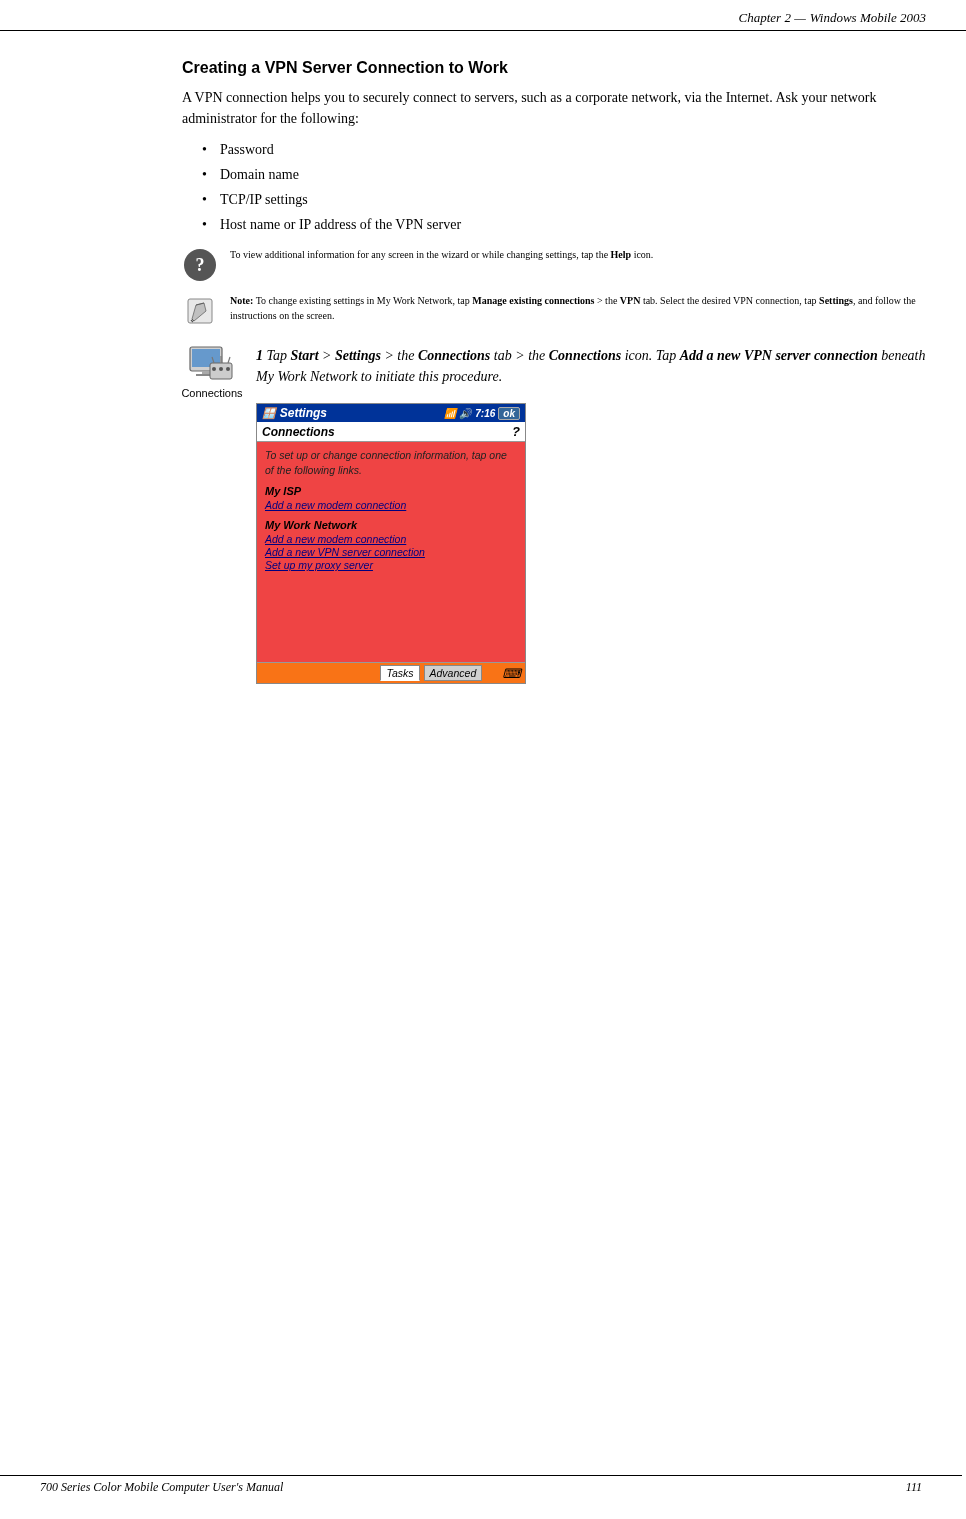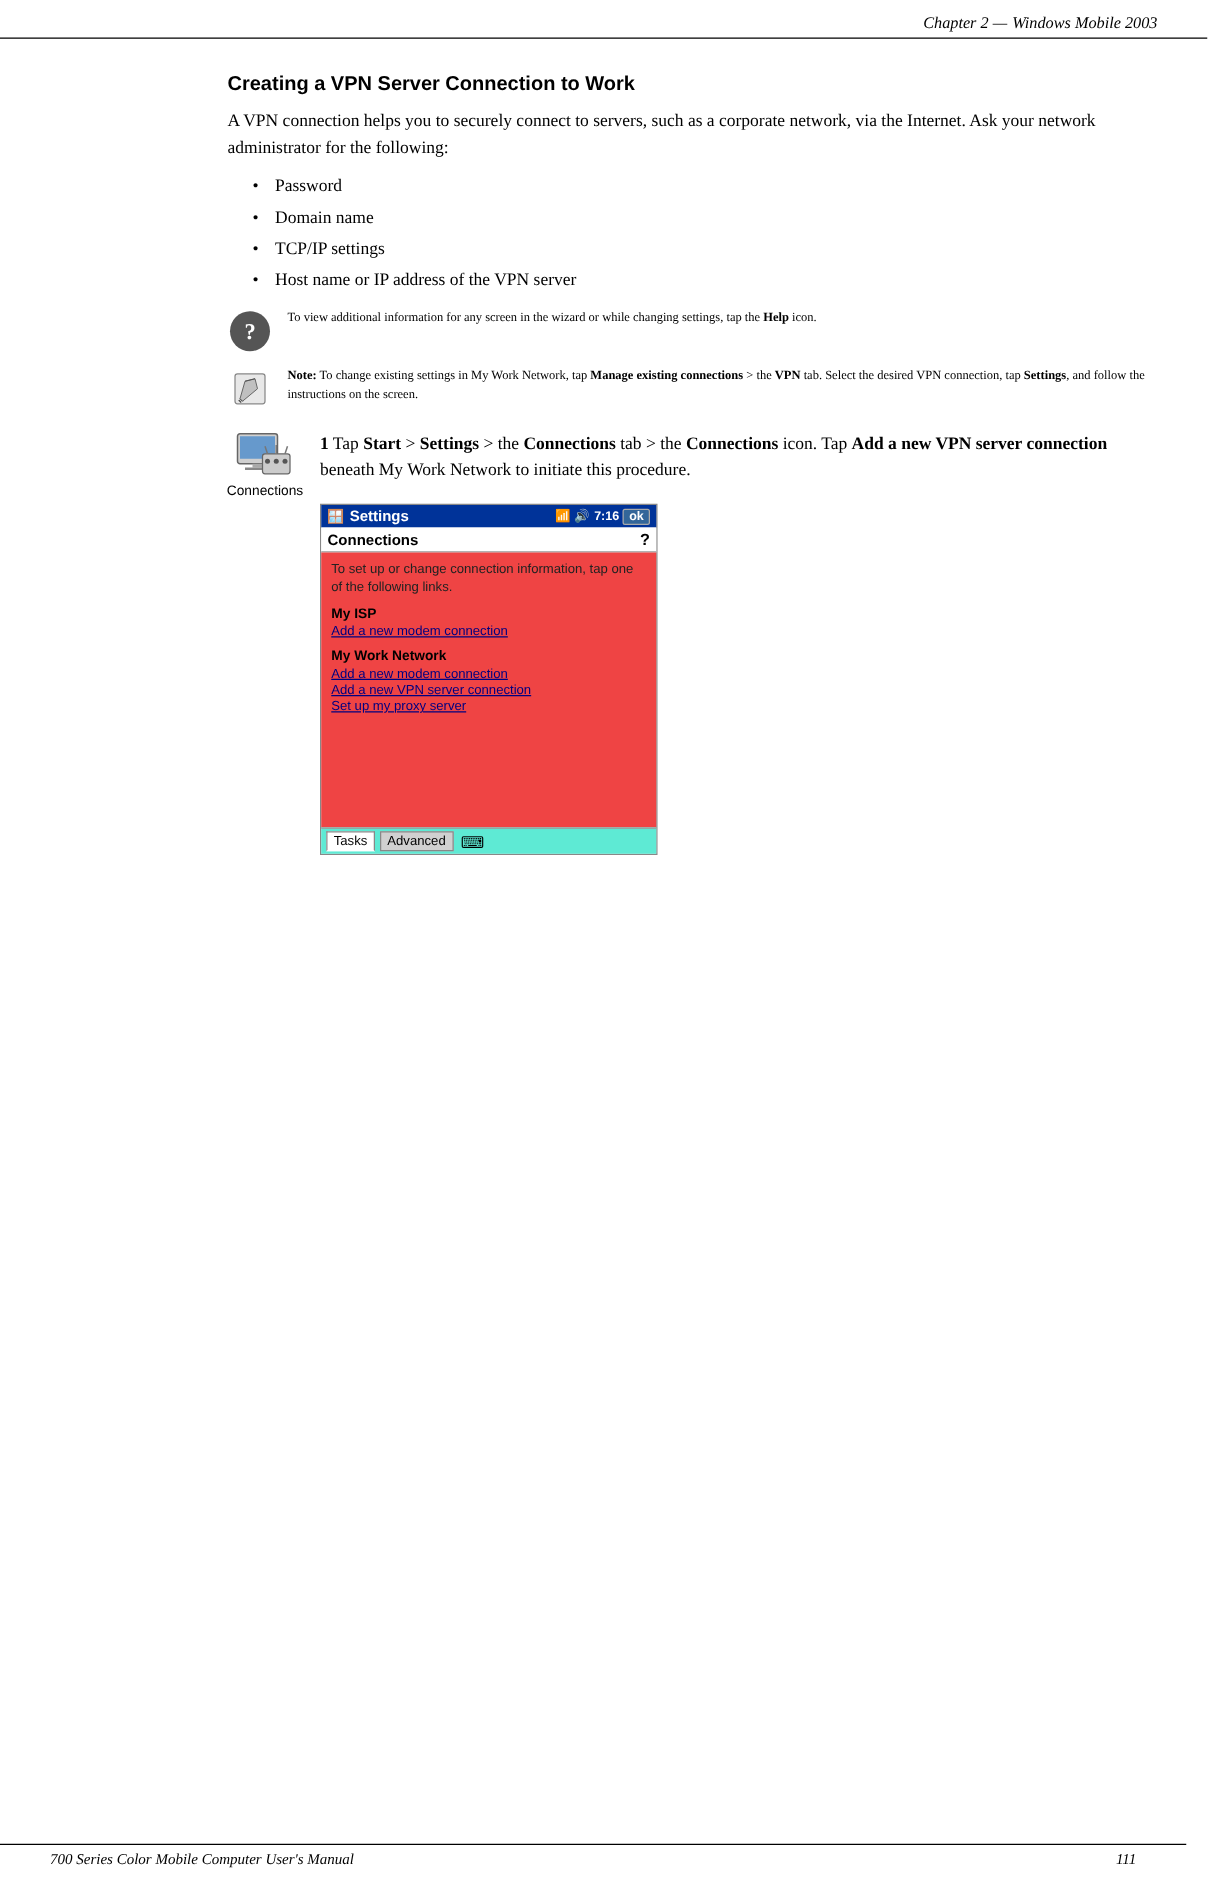--- a/index.html
+++ b/index.html
@@ -25,21 +25,21 @@
     }
     .header-chapter {
       margin-right: 4px;
     }
 
     
     .page-footer {
       position: absolute;
       bottom: 20px;
       left: 0;
-      right: 17px;
+      right: 4px;
       display: flex;
       justify-content: space-between;
       padding: 4px 40px;
       border-top: 1px solid #000;
       font-size: 12px;
       font-style: italic;
     }
 
     
     .content {
@@ -121,20 +121,21 @@
       align-items: center;
       gap: 4px;
     }
     .step-icon-label {
       font-size: 11px;
       font-family: Arial, Helvetica, sans-serif;
       text-align: center;
     }
     .step-content {
       flex: 1;
+      font-style: italic;
     }
     .step-number {
       font-weight: bold;
       font-size: 14px;
     }
 
     
     .phone-screenshot {
       margin: 16px 0 0 0;
       border: 1px solid #888;
@@ -208,26 +209,26 @@
     }
     .phone-link {
       color: #000080;
       text-decoration: underline;
       font-size: 10.5px;
       display: block;
       margin-bottom: 1px;
     }
     .phone-bottom-bar {
       border-top: 1px solid #999;
-      background: #5eead4;
+      background: #f97316;
       display: flex;
       align-items: center;
       padding: 2px 4px;
-      gap: 6px;
-      justify-content: flex-start;
+      gap: 20px;
+      justify-content: flex-end;
     }
     .phone-bottom-tabs {
       display: flex;
       gap: 4px;
     }
     .phone-tab {
       font-size: 10.5px;
       padding: 1px 5px;
       background: #d0d0d0;
       border: 1px solid #888;

